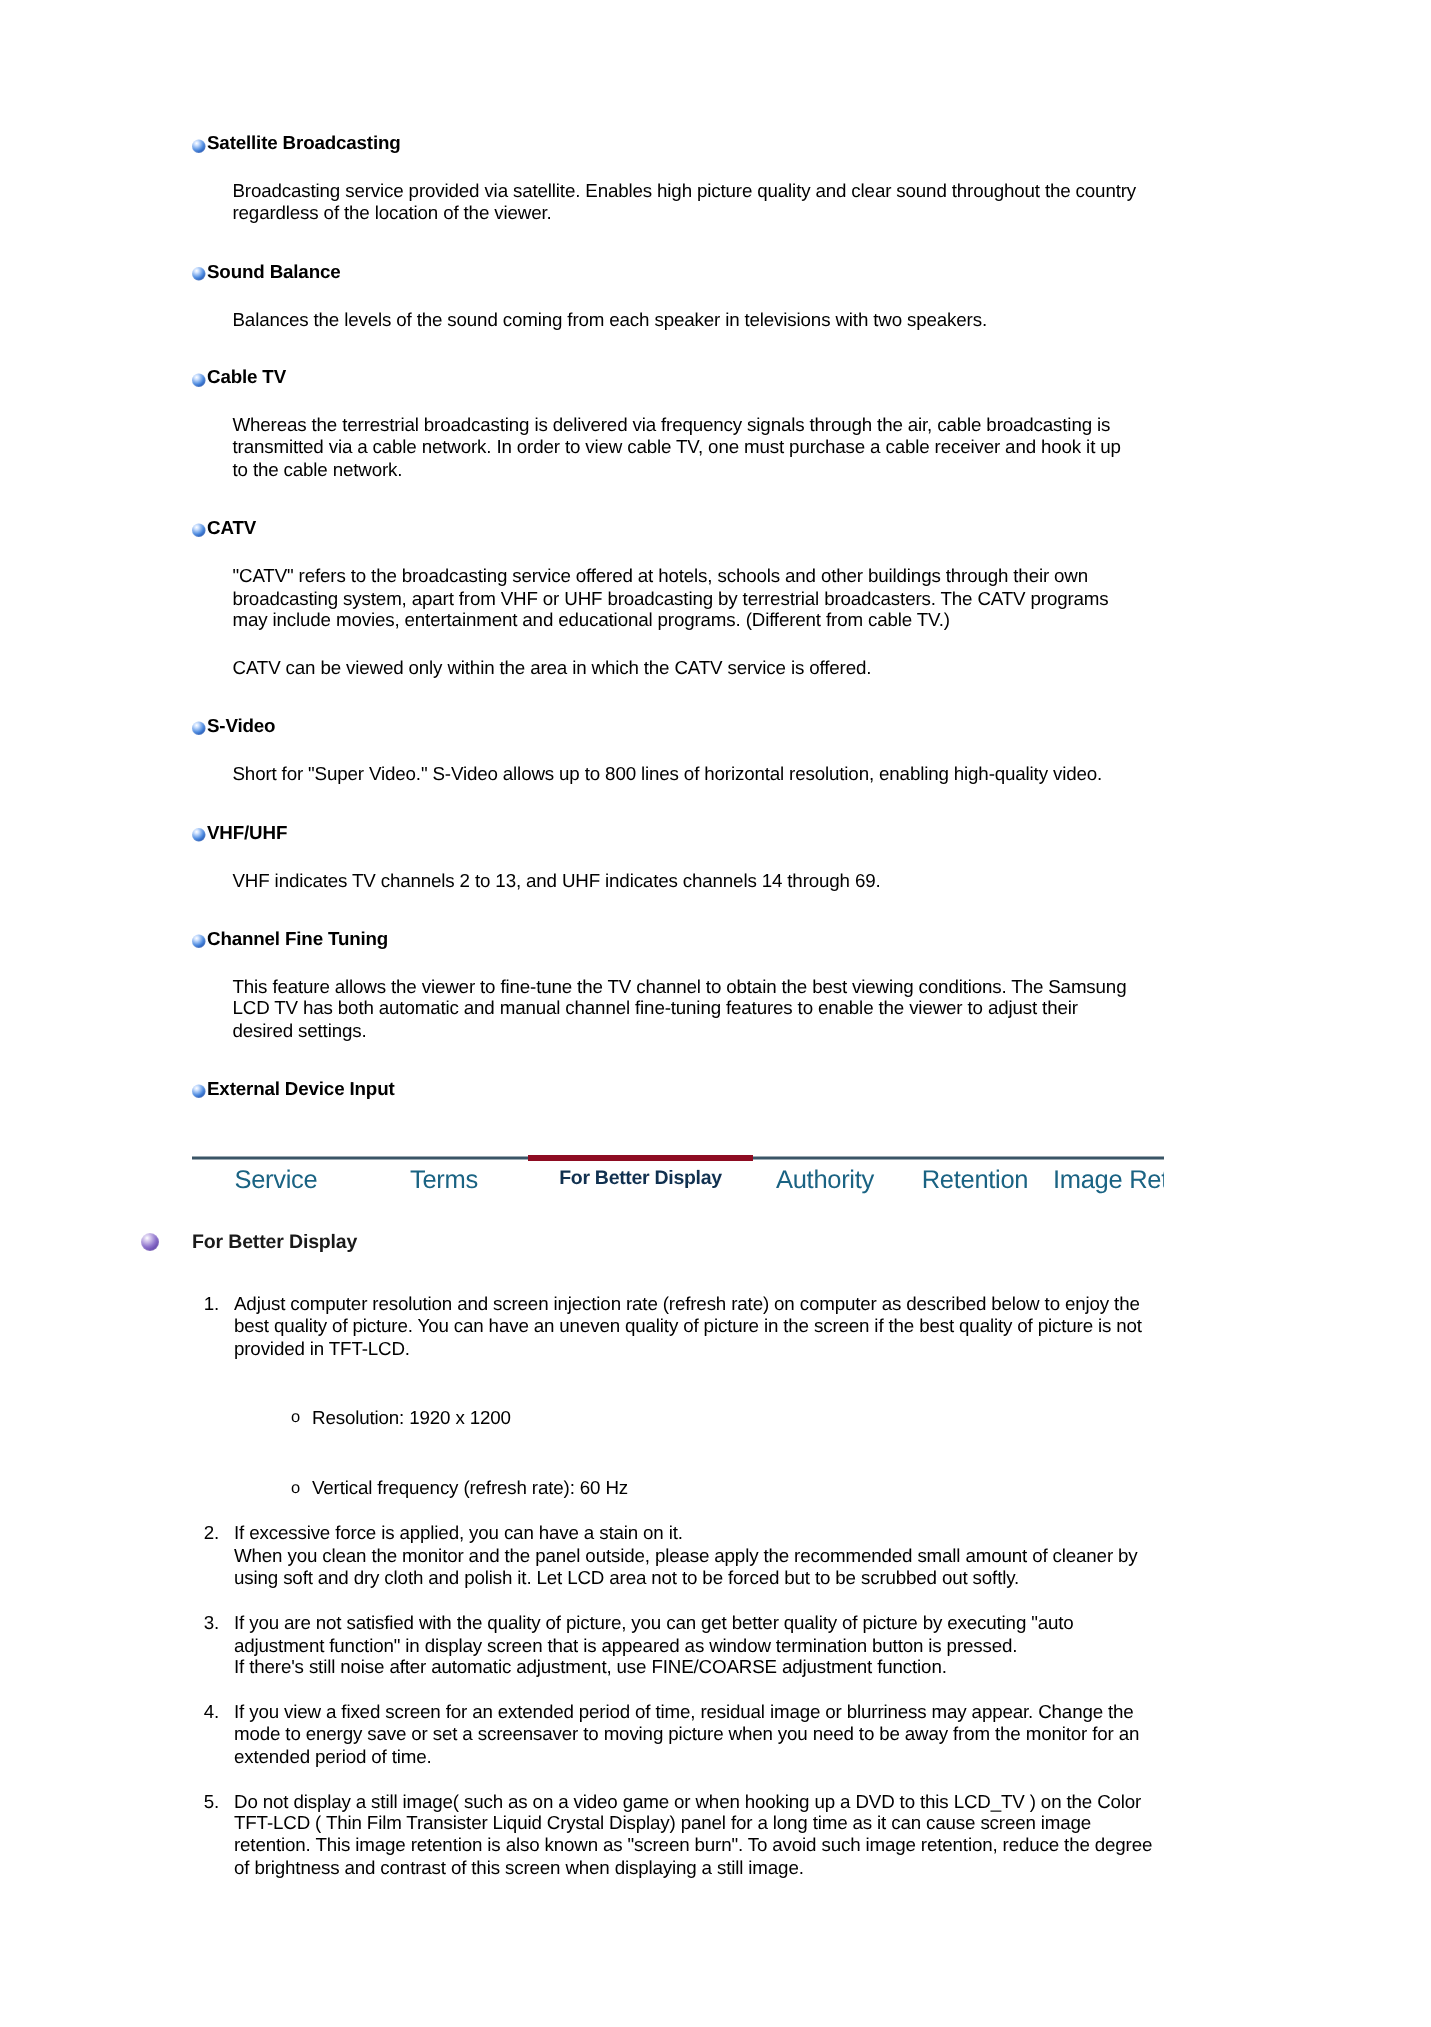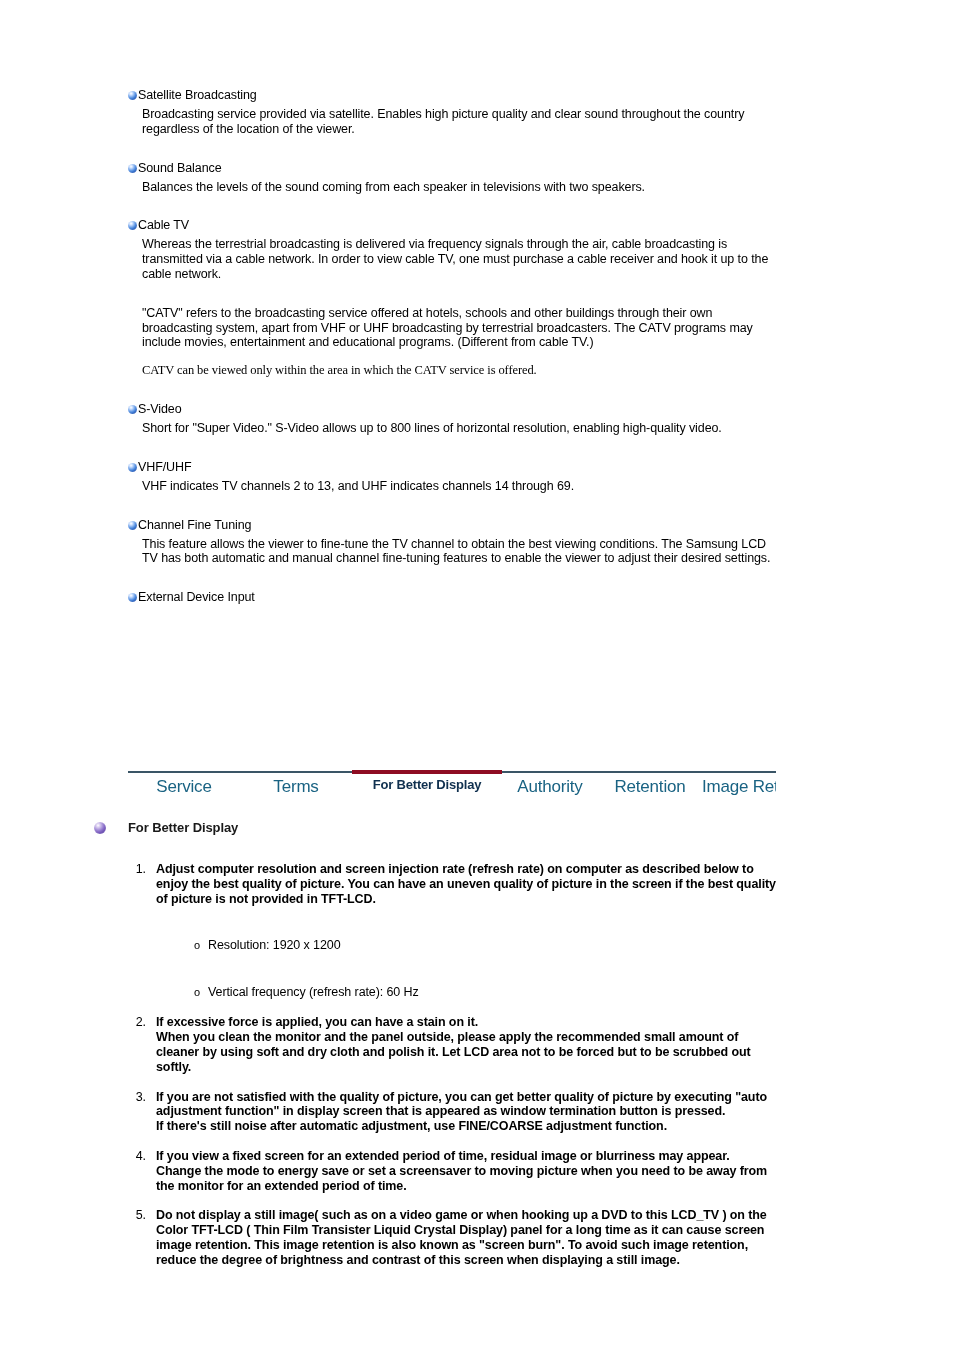--- a/index.html
+++ b/index.html
@@ -21,23 +21,23 @@
     position: absolute;
     left: 128px;
     top: 88px;
     width: 648px;
   }
   .term-block { margin-bottom: 24px; }
   .term-block:last-child { margin-bottom: 0; }
 
   .term-head {
     display: flex;
-    align-items: flex-start;
+    align-items: center;
     font-size: 12.5px;
-    font-weight: normal;
+    font-weight: bold;
     line-height: 15px;
     letter-spacing: -0.1px;
   }
   .bullet-sphere {
     width: 9px;
     height: 9px;
     border-radius: 50%;
     flex: 0 0 9px;
     margin-top: 3px;
     margin-right: 1px;
@@ -49,22 +49,22 @@
     background:
       radial-gradient(circle at 34% 28%, #ffffff 0%, #ded3f2 14%, #8e73cc 50%, #5b3da5 80%, #3c2775 100%);
   }
   .term-body {
     font-size: 12.5px;
     line-height: 14.8px;
     margin-left: 10px;
     margin-top: 1px;
     letter-spacing: -0.1px;
   }
-  .term-body p { margin: 4px; }
-  .term-body p + p { margin-top: 13px; font-family: Liberation Serif, serif; }
+  .term-body p { margin: 17px; }
+  .term-body p + p { margin-top: 13px; }
 
   
   .tabnav {
     position: absolute;
     left: 128px;
     top: 768px;
     width: 648px;
     height: 30px;
     overflow: hidden;
   }
@@ -147,21 +147,21 @@
   }
   .oitem:last-child { margin-bottom: 0; }
   .onum {
     flex: 0 0 28px;
     width: 28px;
     text-align: right;
     padding-right: 10px;
     box-sizing: border-box;
   }
   .otext { flex: 1 1 auto; }
-  .otext p { margin: 0; font-weight: bold; }
+  .otext p { margin: 0; }
 
   .sublist {
     margin: 14px 0 0 36px;
     padding: 0;
     list-style: none;
   }
   .sublist li {
     position: relative;
     padding-left: 16px;
     line-height: 16px;
@@ -201,20 +201,24 @@
     <div class="term-block">
       <div class="term-head">
         <span class="bullet-sphere"></span>
         <span>Cable TV</span>
       </div>
       <div class="term-body">
         <p>Whereas the terrestrial broadcasting is delivered via frequency signals through the air, cable broadcasting is transmitted via a cable network. In order to view cable TV, one must purchase a cable receiver and hook it up to the cable network.</p>
       </div>
     </div>
     <div class="term-block">
+      <div class="term-head">
+        <span class="bullet-sphere"></span>
+        <span>CATV</span>
+      </div>
       <div class="term-body">
         <p>"CATV" refers to the broadcasting service offered at hotels, schools and other buildings through their own broadcasting system, apart from VHF or UHF broadcasting by terrestrial broadcasters. The CATV programs may include movies, entertainment and educational programs. (Different from cable TV.)</p>
         <p>CATV can be viewed only within the area in which the CATV service is offered.</p>
       </div>
     </div>
     <div class="term-block">
       <div class="term-head">
         <span class="bullet-sphere"></span>
         <span>S-Video</span>
       </div>

